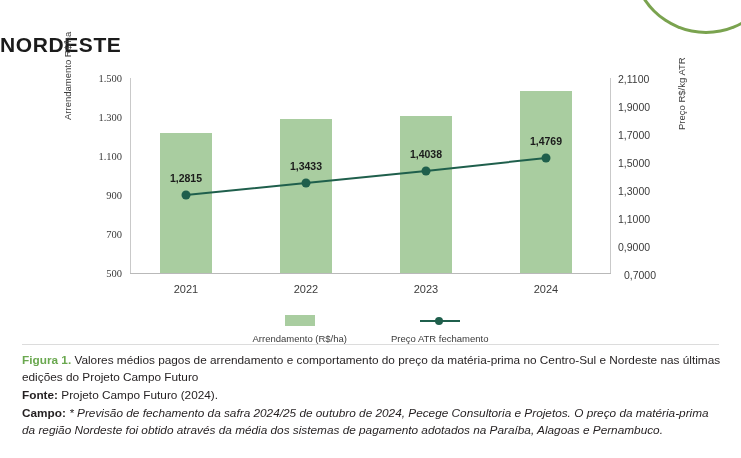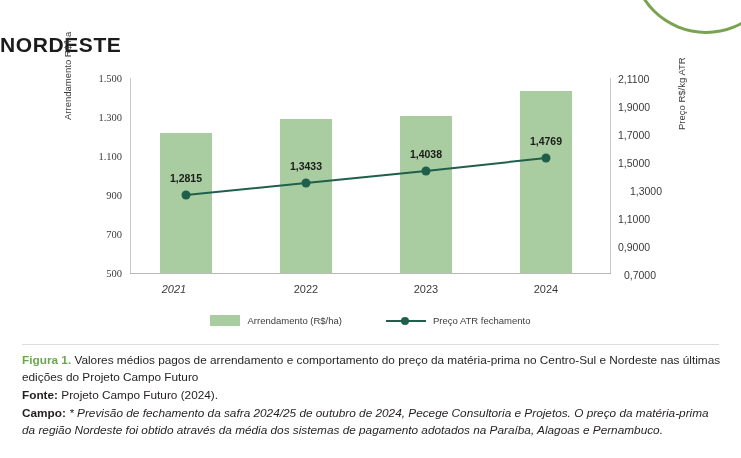--- a/index.html
+++ b/index.html
@@ -82,21 +82,21 @@
   .pt-label{
     position:absolute;
     font-size:10.5px;font-weight:bold;color:#1b1b1b;
     text-align:center;width:60px;
   }
   .legend{
     position:absolute;top:315px;left:0;width:741px;
     display:flex;justify-content:center;align-items:center;gap:44px;
     font-size:9.5px;color:#3b3b3b;
   }
-  .legend-item{display:flex;align-items:center;gap:7px;}
+  .legend-item{display:flex;align-items:center;gap:7px;flex-direction:column;}
   .swatch-bar{width:30px;height:11px;background:#a9cda0;display:inline-block;}
   .swatch-line{position:relative;width:40px;height:11px;display:inline-block;}
   .swatch-line i{position:absolute;left:0;top:5px;width:40px;height:2px;background:#1f5f4c;}
   .swatch-line b{position:absolute;left:15px;top:2px;width:8px;height:8px;border-radius:50%;background:#1f5f4c;}
   .divider{
     position:absolute;left:22px;top:344px;width:697px;height:1px;background:#dcdcdc;
   }
   .caption{
     position:absolute;left:22px;top:352px;width:700px;
     font-size:11.8px;line-height:1.45;color:#231f20;
@@ -122,21 +122,21 @@
   <div class="ytick left" style="top:112px;">1.300</div>
   <div class="ytick left" style="top:151px;">1.100</div>
   <div class="ytick left" style="top:190px;">900</div>
   <div class="ytick left" style="top:229px;">700</div>
   <div class="ytick left" style="top:268px;">500</div>
 
   <div class="ytick right" style="top:73px;">2,1100</div>
   <div class="ytick right" style="top:101px;">1,9000</div>
   <div class="ytick right" style="top:129px;">1,7000</div>
   <div class="ytick right" style="top:157px;">1,5000</div>
-  <div class="ytick right" style="top:185px;text-align:right;">1,3000</div>
+  <div class="ytick right" style="top:185px;">1,3000</div>
   <div class="ytick right" style="top:213px;">1,1000</div>
   <div class="ytick right" style="top:241px;">0,9000</div>
   <div class="ytick right" style="top:269px;text-align:center;">0,7000</div>
 
   <div class="axis-left"></div>
   <div class="axis-right"></div>
   <div class="axis-bottom"></div>
 
   <div class="bars">
     <div class="bar" style="left:30px;width:52px;height:140px;"></div>
@@ -151,21 +151,21 @@
     <circle cx="176" cy="105" r="4.5" fill="#1f5f4c"></circle>
     <circle cx="296" cy="93" r="4.5" fill="#1f5f4c"></circle>
     <circle cx="416" cy="80" r="4.5" fill="#1f5f4c"></circle>
   </svg>
 
   <div class="pt-label" style="left:156px;top:172px;">1,2815</div>
   <div class="pt-label" style="left:276px;top:160px;">1,3433</div>
   <div class="pt-label" style="left:396px;top:148px;">1,4038</div>
   <div class="pt-label" style="left:516px;top:135px;">1,4769</div>
 
-  <div class="xtick" style="left:129px;font-style:italic;">2021</div>
+  <div class="xtick" style="left:141px;">2021</div>
   <div class="xtick" style="left:261px;">2022</div>
   <div class="xtick" style="left:381px;">2023</div>
   <div class="xtick" style="left:501px;">2024</div>
 
   <div class="legend">
     <div class="legend-item">
       <span class="swatch-bar"></span>
       <span>Arrendamento (R$/ha)</span>
     </div>
     <div class="legend-item">

